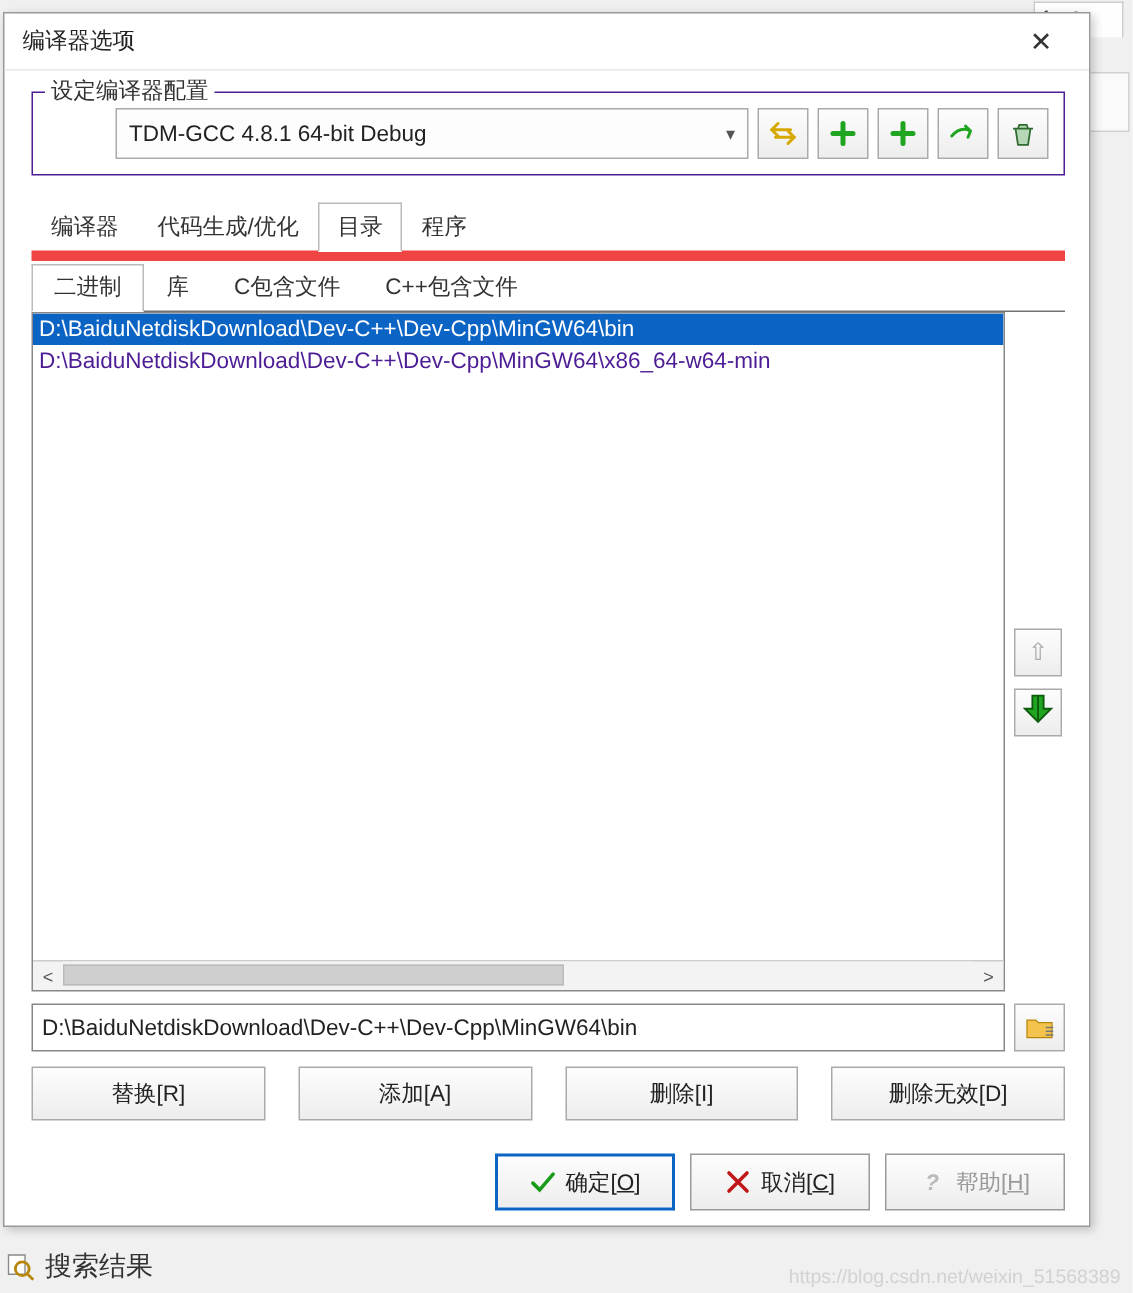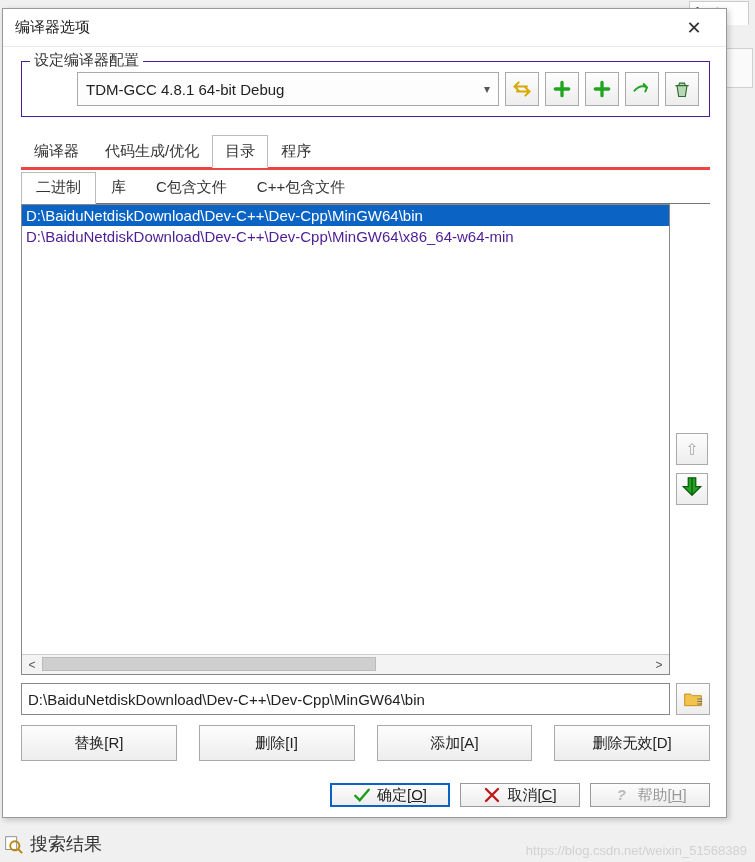--- a/index.html
+++ b/index.html
@@ -84,21 +84,21 @@
   background: linear-gradient(#fdfdfd,#ededed);
   display: flex;
   align-items: center;
   justify-content: center;
   cursor: pointer;
 }
 .icon-btn svg { width: 20px; height: 20px; }
 
 .tabs {
   display: flex;
-  border-bottom: 3px solid #ef4444;
+  border-bottom: 7px solid #ef4444;
 }
 .tab {
   padding: 6px 12px;
   border: 1px solid transparent;
   border-bottom: none;
   font-size: 15px;
   color: #333;
   cursor: pointer;
   background: transparent;
   margin-bottom: -1px;
@@ -239,21 +239,21 @@
   cursor: pointer;
 }
 .bottom-bar {
   display: flex;
   justify-content: flex-end;
   gap: 10px;
   margin-top: 22px;
 }
 .dlg-btn {
   min-width: 120px;
-  height: 24px;
+  height: 38px;
   border: 1px solid #999;
   background: linear-gradient(#fdfdfd,#ededed);
   font-size: 15px;
   color: #222;
   display: flex;
   align-items: center;
   justify-content: center;
   gap: 6px;
   cursor: pointer;
   padding: 0 10px;
@@ -388,22 +388,22 @@
       <div class="browse-btn">
         <svg viewBox="0 0 24 24">
             <path d="M2 6 H9 L11 8 H22 V20 H2 Z" fill="#f3c34d" stroke="#b8860b" stroke-width="1"></path>
             <path d="M17 12 H23 M17 15 H23 M17 18 H23" stroke="#777" stroke-width="1.3"></path>
           </svg>
       </div>
     </div>
 
     <div class="action-row">
       <button class="action-btn">替换[R]</button>
+      <button class="action-btn">添加[A]</button>
       <button class="action-btn">删除[I]</button>
-      <button class="action-btn">添加[A]</button>
       <button class="action-btn">删除无效[D]</button>
     </div>
 
     <div class="bottom-bar">
       <div class="dlg-btn default">
         <svg width="18" height="18" viewBox="0 0 24 24">
             <path d="M3 13 L9 19 L21 5" fill="none" stroke="#1a9c1a" stroke-width="3.2" stroke-linecap="round"></path>
           </svg>
         <span><span>确定[</span><span class="und">O</span><span>]</span></span>
       </div>

